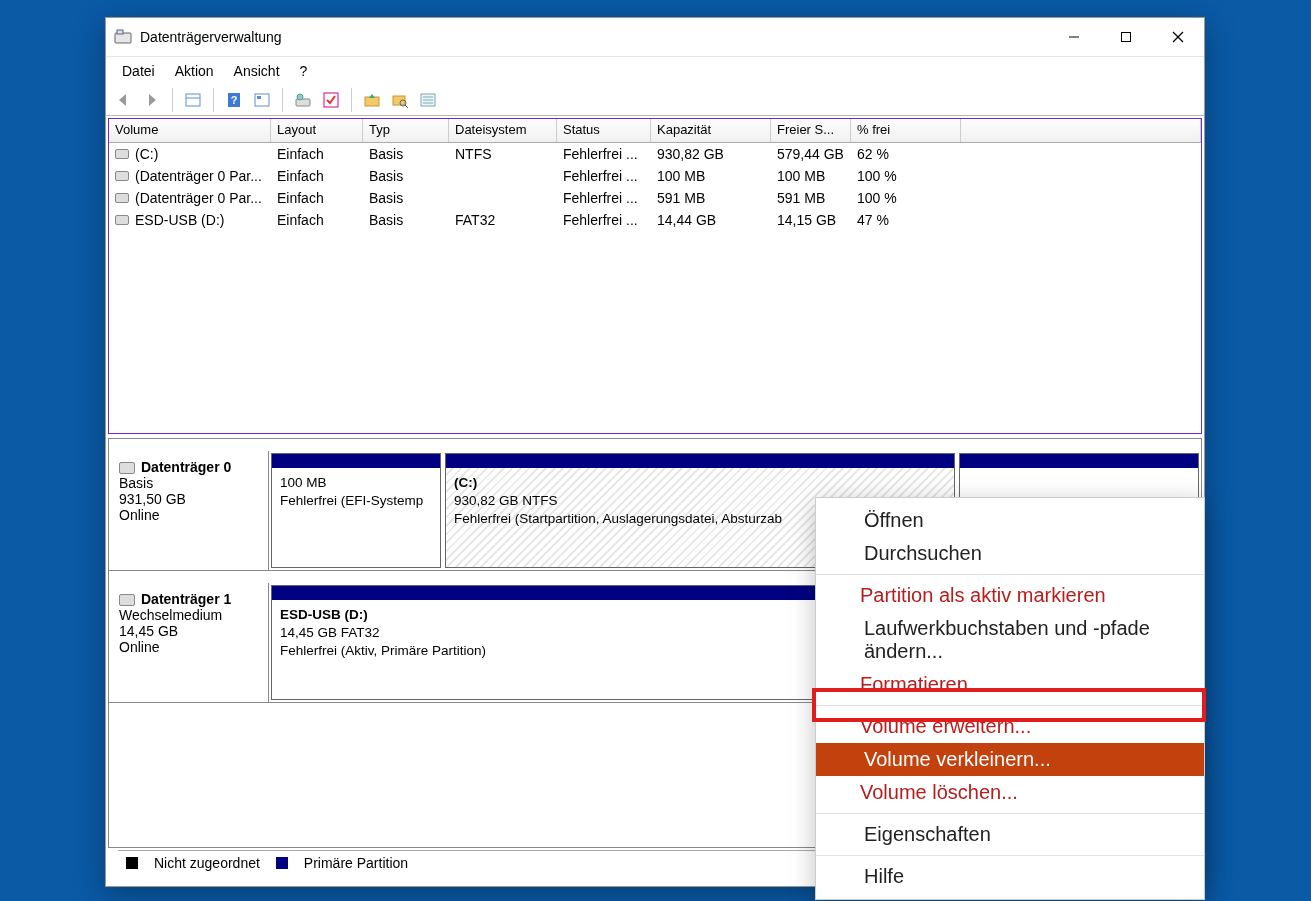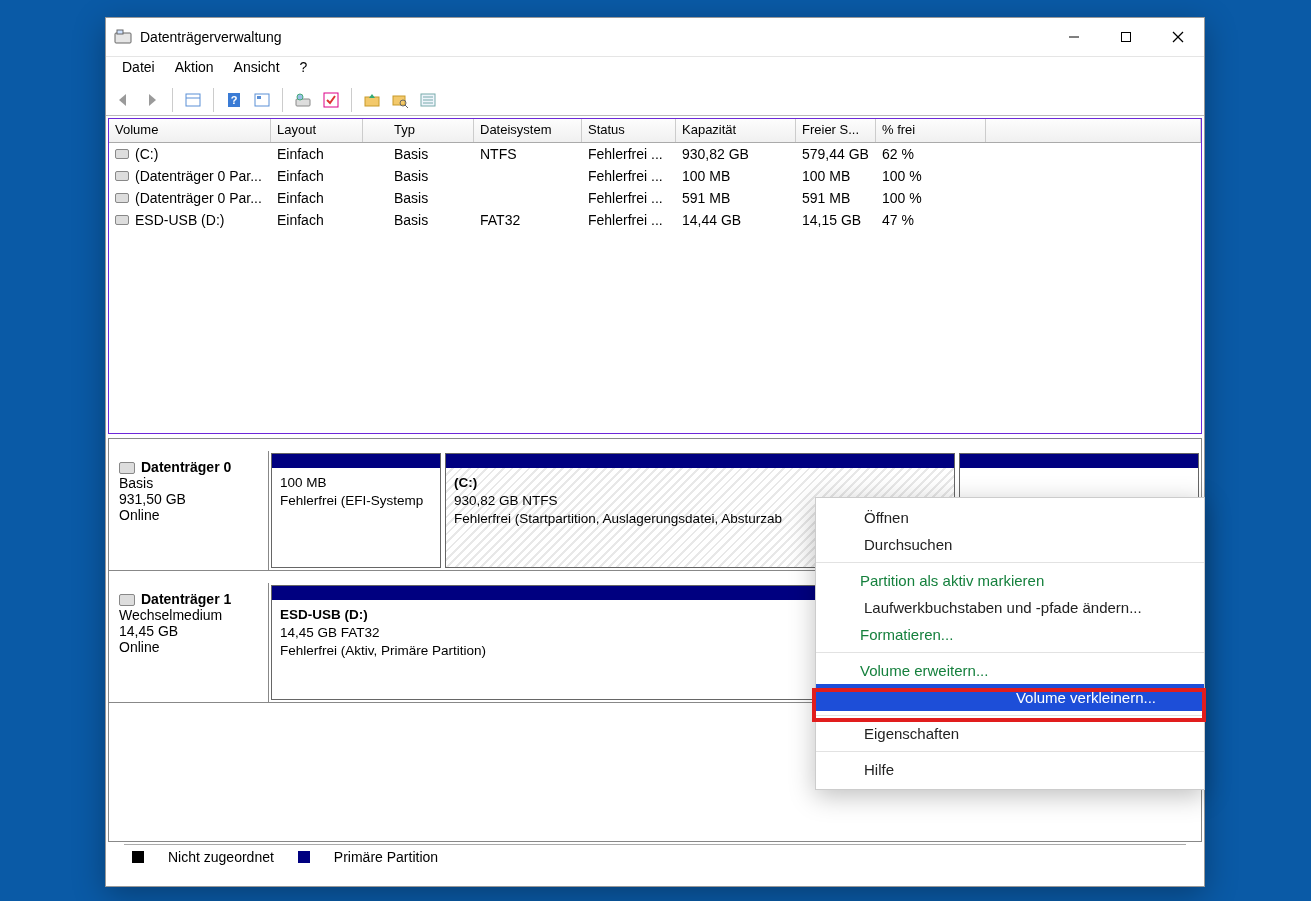--- a/index.html
+++ b/index.html
@@ -40,22 +40,22 @@
     display:inline-flex; align-items:center; justify-content:center;
   }
   .titlebar .title { flex: 1; font-size: 14px; }
   .win-controls { display:flex; }
   .win-btn { width:52px; height:38px; display:flex; align-items:center; justify-content:center; font-size:14px; }
 
   
   .menubar {
     height: 28px;
     display:flex;
-    align-items:flex-start;
-    padding: 0 6px;
+    align-items:center;
+    padding: 9px 6px;
     border-top:1px solid #e5e5e5;
   }
   .menubar .menu-item { padding: 2px 10px; }
 
   
   .toolbar {
     height: 32px;
     display:flex;
     align-items:center;
     padding: 0 6px;
@@ -93,21 +93,21 @@
     display:flex; align-items:center;
   }
   .vol-icon {
     width:14px; height:10px;
     background:#ddd;
     border:1px solid #888;
     margin-right:6px;
     display:inline-block;
     border-radius:2px;
   }
-  .c0 { width:162px; } .c1 { width:92px; } .c2 { width:86px;margin-left:25px; }
+  .c0 { width:162px; } .c1 { width:92px; } .c2 { width:86px; }
   .c3 { width:108px; } .c4 { width:94px; } .c5 { width:120px; }
   .c6 { width:80px; } .c7 { width:110px; } .c8 { flex:1; }
 
   
   .diskmap { flex:1; margin:2px; border:1px solid #888; background:#fff; display:flex; flex-direction:column; overflow:hidden;}
   .disk-row { display:flex; border-bottom:1px solid #888;margin-top:12px; }
   .disk-info {
     width:160px;
     padding:8px 10px;
     background:#fff;
@@ -134,42 +134,42 @@
   .part-body.hatched {
     background: repeating-linear-gradient(135deg,#fff 0 4px,#e8e8e8 4px 6px);
   }
   .part-body .pname { font-weight:600; }
 
   
   .legend {
     height:24px;
     background:#fff;
     border-top:1px solid #aaa;
-    display:flex; align-items:center; gap:24px;
+    display:flex; align-items:center; gap:16px;
     padding:0 8px;
-    margin:18px; margin-top:0;
+    margin:12px; margin-top:0;
   }
   .swatch { width:12px; height:12px; display:inline-block; }
   .swatch.unalloc{ background:#000; }
   .swatch.primary{ background:#000080; }
 
   
   .context-menu {
     position:absolute;
     left:815px; top:497px;
     width:390px;
     background:#fff;
     border:1px solid #ccc;
     box-shadow:0 6px 24px rgba(0,0,0,0.25);
     padding:6px 0;
-    font-size:15px;
+    font-size:20px;
   }
   .ctx-item { padding:5px 48px 5px 48px; color:#222; }
-  .ctx-item.disabled { color:#15803d;padding-left:44px; }
-  .ctx-item.selected { background:#1d4ed8; color:#fff;text-align:right; }
+  .ctx-item.disabled { color:#b91c1c;padding-left:44px; }
+  .ctx-item.selected { background:#c2410c; color:#fff; }
   .ctx-sep { height:1px; background:#e2e2e2; margin:4px 0; }
   .highlight-box {
     position:absolute;
     border:4px solid #e11d1d;
     pointer-events:none;
   }
 </style>
 </head>
 <body>
 
@@ -417,18 +417,19 @@
 <div class="context-menu" id="ctxmenu">
     <div class="ctx-item">Öffnen</div>
     <div class="ctx-item">Durchsuchen</div>
     <div class="ctx-sep"></div>
     <div class="ctx-item disabled">Partition als aktiv markieren</div>
     <div class="ctx-item">Laufwerkbuchstaben und -pfade ändern...</div>
     <div class="ctx-item disabled">Formatieren...</div>
     <div class="ctx-sep"></div>
     <div class="ctx-item disabled">Volume erweitern...</div>
     <div class="ctx-item selected">Volume verkleinern...</div>
+    <div class="ctx-item disabled">Volume löschen...</div>
     <div class="ctx-sep"></div>
     <div class="ctx-item">Eigenschaften</div>
     <div class="ctx-sep"></div>
     <div class="ctx-item">Hilfe</div>
   </div>
 <div class="highlight-box" style="left:812px; top:688px; width:394px; height:34px;"></div>
 
 </body></html>

